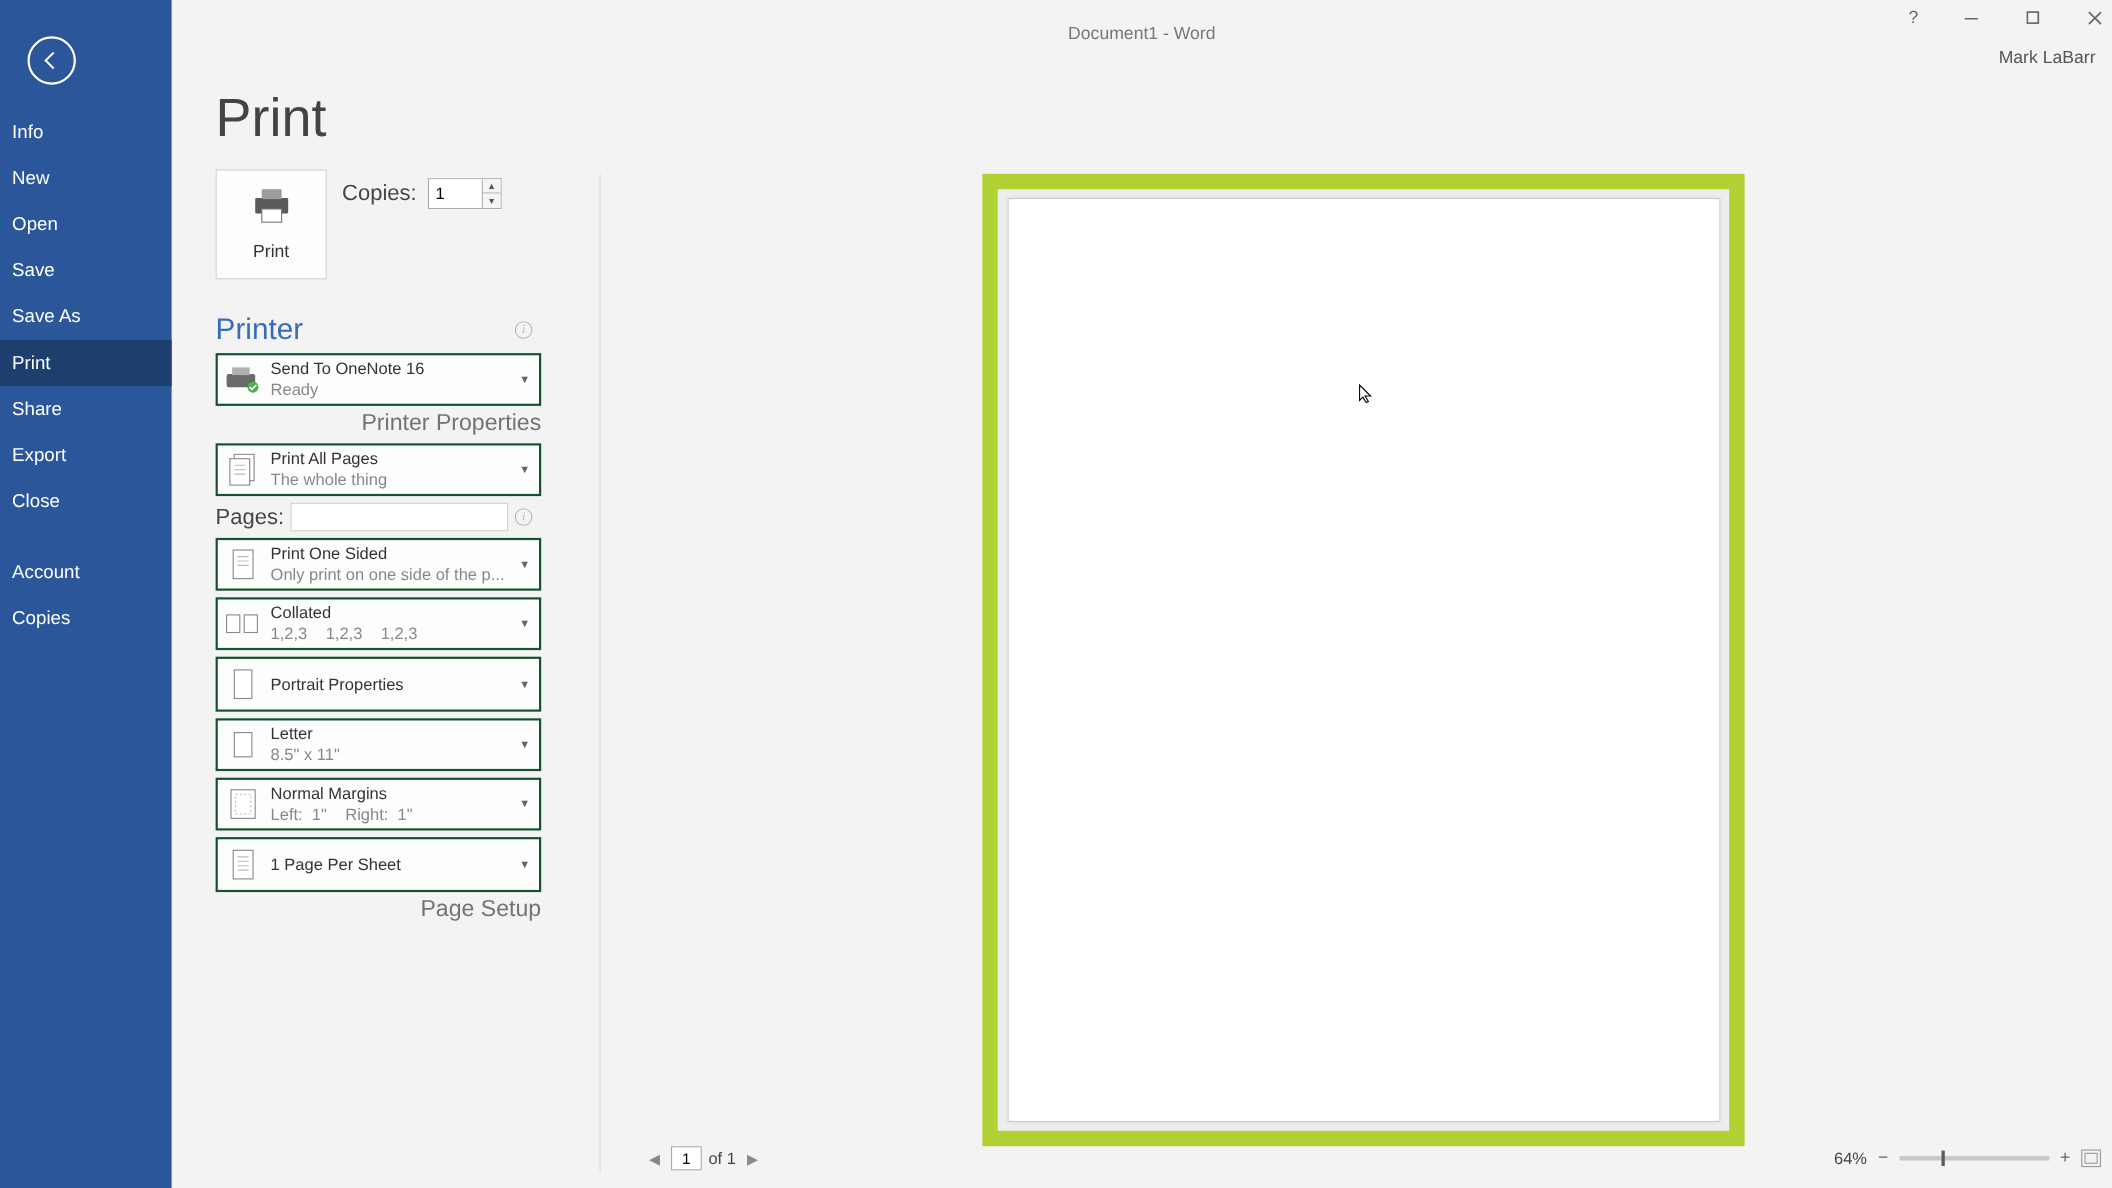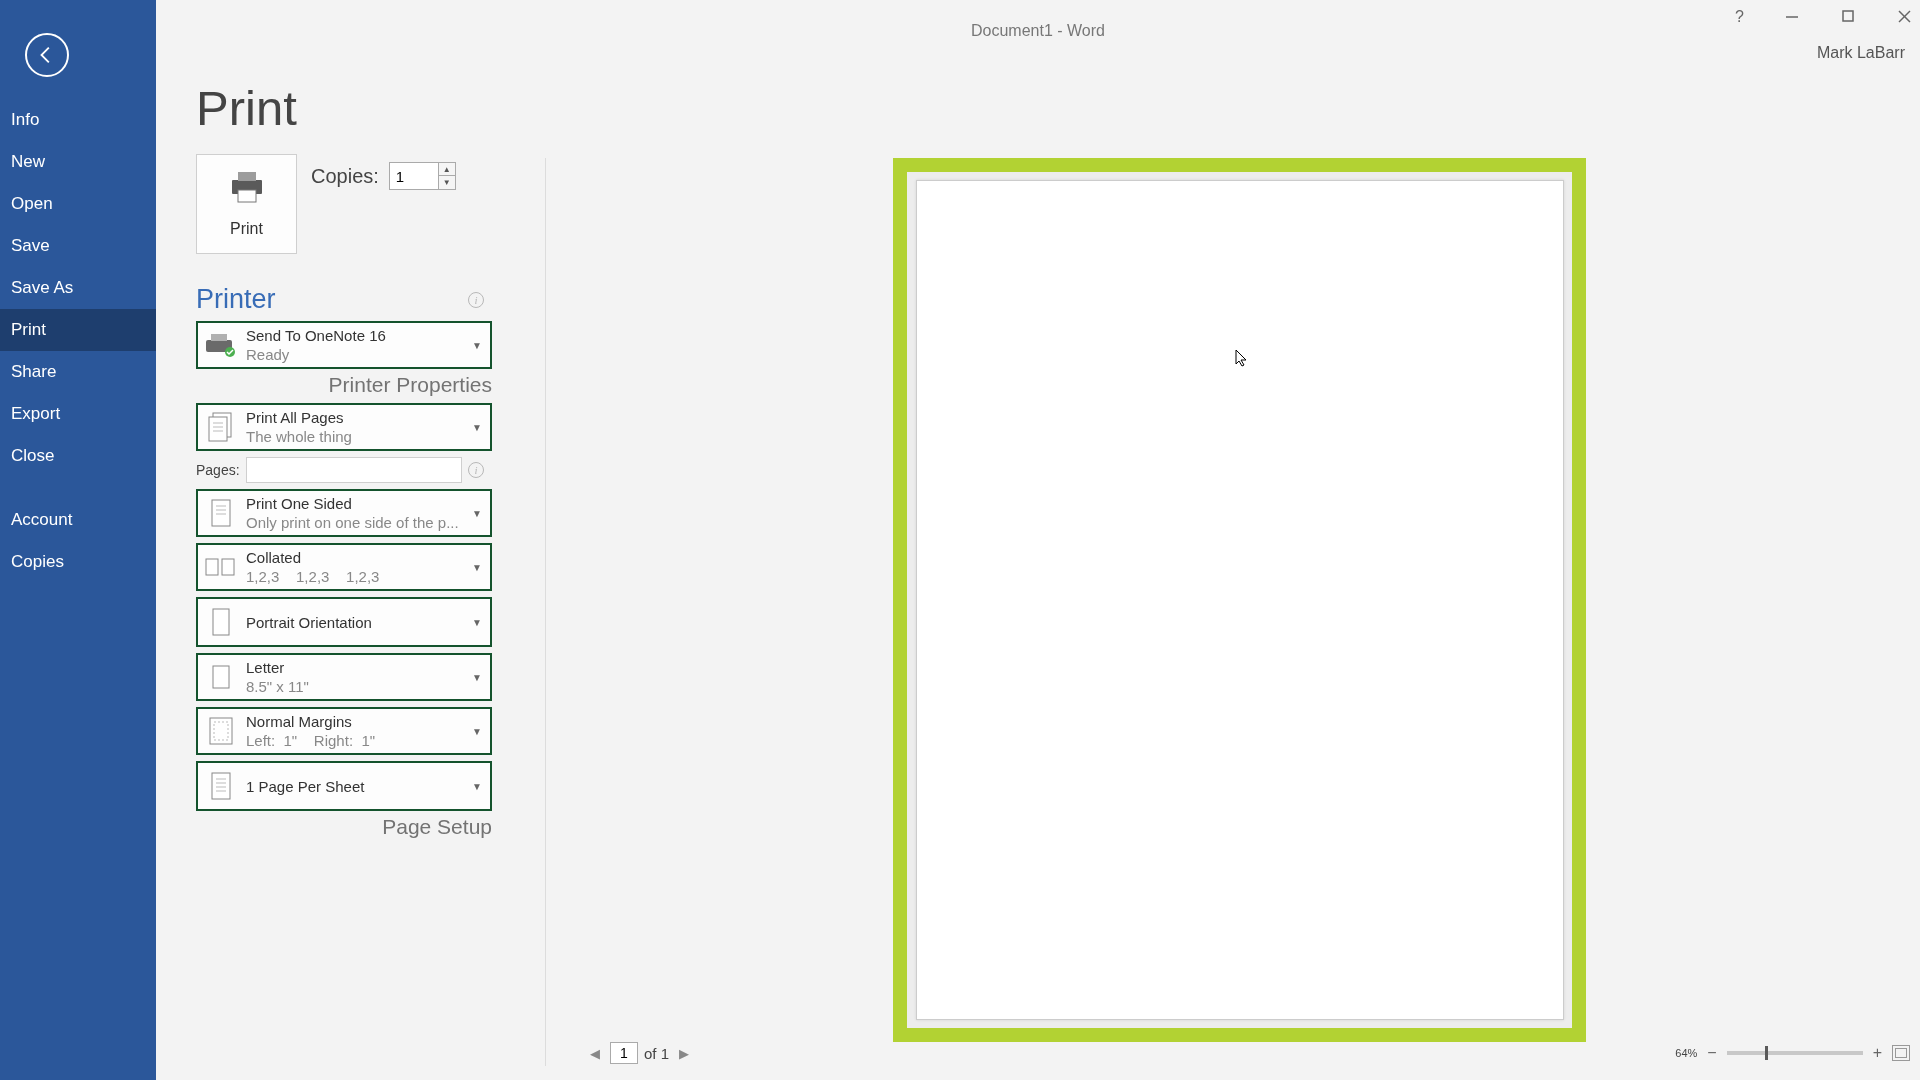--- a/index.html
+++ b/index.html
@@ -46,42 +46,42 @@
 .dd-icon { width: 34px; height: 34px; display: flex; align-items: center; justify-content: center; margin-right: 8px; flex-shrink: 0; }
 .dd-text { flex: 1; display: flex; flex-direction: column; gap: 2px; overflow: hidden; }
 .dd-title { font-size: 15px; color: #333; white-space: nowrap; overflow: hidden; text-overflow: ellipsis; }
 .dd-sub { font-size: 15px; color: #888; white-space: nowrap; overflow: hidden; text-overflow: ellipsis; }
 .dd-caret { font-size: 10px; color: #666; margin-left: 6px; }
 
 .link-row { width: 296px; text-align: right; margin-top: 4px; }
 .link-row a { color: #737373; font-size: 21px; cursor: pointer; }
 
 .pages-row { display: flex; align-items: center; gap: 6px; margin-top: 6px; width: 296px; }
-.pages-row label { font-size: 14px; color: #444; }
+.pages-row label { font-size: 20px; color: #444; }
 .pages-row input { flex: 1; height: 26px; border: 1px solid #cfcfcf; padding: 0 6px; font-size: 14px; }
 .pages-info { margin-left: 0; }
 
 
 .vdivider { position: absolute; left: 545px; top: 158px; width: 1px; height: 908px; background: #dcdcdc; }
 
 
 .preview-wrap { position: absolute; left: 893px; top: 158px; width: 693px; height: 884px; background: #b2d233; padding: 14px; }
 .preview-inner { width: 100%; height: 100%; background: #ededed; display: flex; align-items: center; justify-content: center; }
 .preview-page { width: 648px; height: 840px; background: #fff; border: 1px solid #ccc; box-shadow: 0 0 3px rgba(0,0,0,.1); position: relative; }
 .cursor { position: absolute; }
 
 
 .bottombar { position: absolute; left: 556px; right: 0; bottom: 14px; height: 26px; display: flex; align-items: center; }
 .page-nav { display: flex; align-items: center; gap: 6px; margin-left: 30px; }
 .nav-arrow { font-size: 13px; color: #888; cursor: pointer; padding: 0 4px; }
 .page-num { width: 28px; height: 22px; border: 1px solid #aaa; background: #fff; text-align: center; font-size: 14px; }
 .page-of { font-size: 15px; color: #444; }
 
 .zoom-ctrl { margin-left: auto; margin-right: 10px; display: flex; align-items: center; gap: 10px; }
-.zoom-pct { font-size: 11px; color: #444; }
+.zoom-pct { font-size: 15px; color: #444; }
 .zminus, .zplus { color: #666; font-size: 16px; cursor: pointer; }
 .slider { width: 136px; height: 4px; background: #c8c8c8; position: relative; }
 .slider-thumb { position: absolute; left: 38px; top: -5px; width: 3px; height: 14px; background: #5a5a5a; }
 .fit-btn { width: 18px; height: 16px; border: 1px solid #999; cursor: pointer; position: relative; }
 .fit-btn::before { content: ''; position: absolute; inset: 2px; border: 1px solid #999; }
 </style>
 </head>
 <body>
 
 <div class="sidebar">
@@ -231,21 +231,21 @@
     <span class="dd-caret">▼</span>
   </div>
 
   <div class="dropdown" style="height:50px">
     <div class="dd-icon">
         <svg width="22" height="30" viewBox="0 0 22 30">
           <rect x="3" y="2" width="16" height="26" fill="#fff" stroke="#888"></rect>
         </svg>
       </div>
     <div class="dd-text">
-      <span class="dd-title">Portrait Orientation</span>
+      <span class="dd-title">Portrait Properties</span>
     </div>
     <span class="dd-caret">▼</span>
   </div>
 
   <div class="dropdown">
     <div class="dd-icon">
         <svg width="22" height="28" viewBox="0 0 22 28">
           <rect x="3" y="3" width="16" height="22" fill="#fff" stroke="#888"></rect>
         </svg>
       </div>

